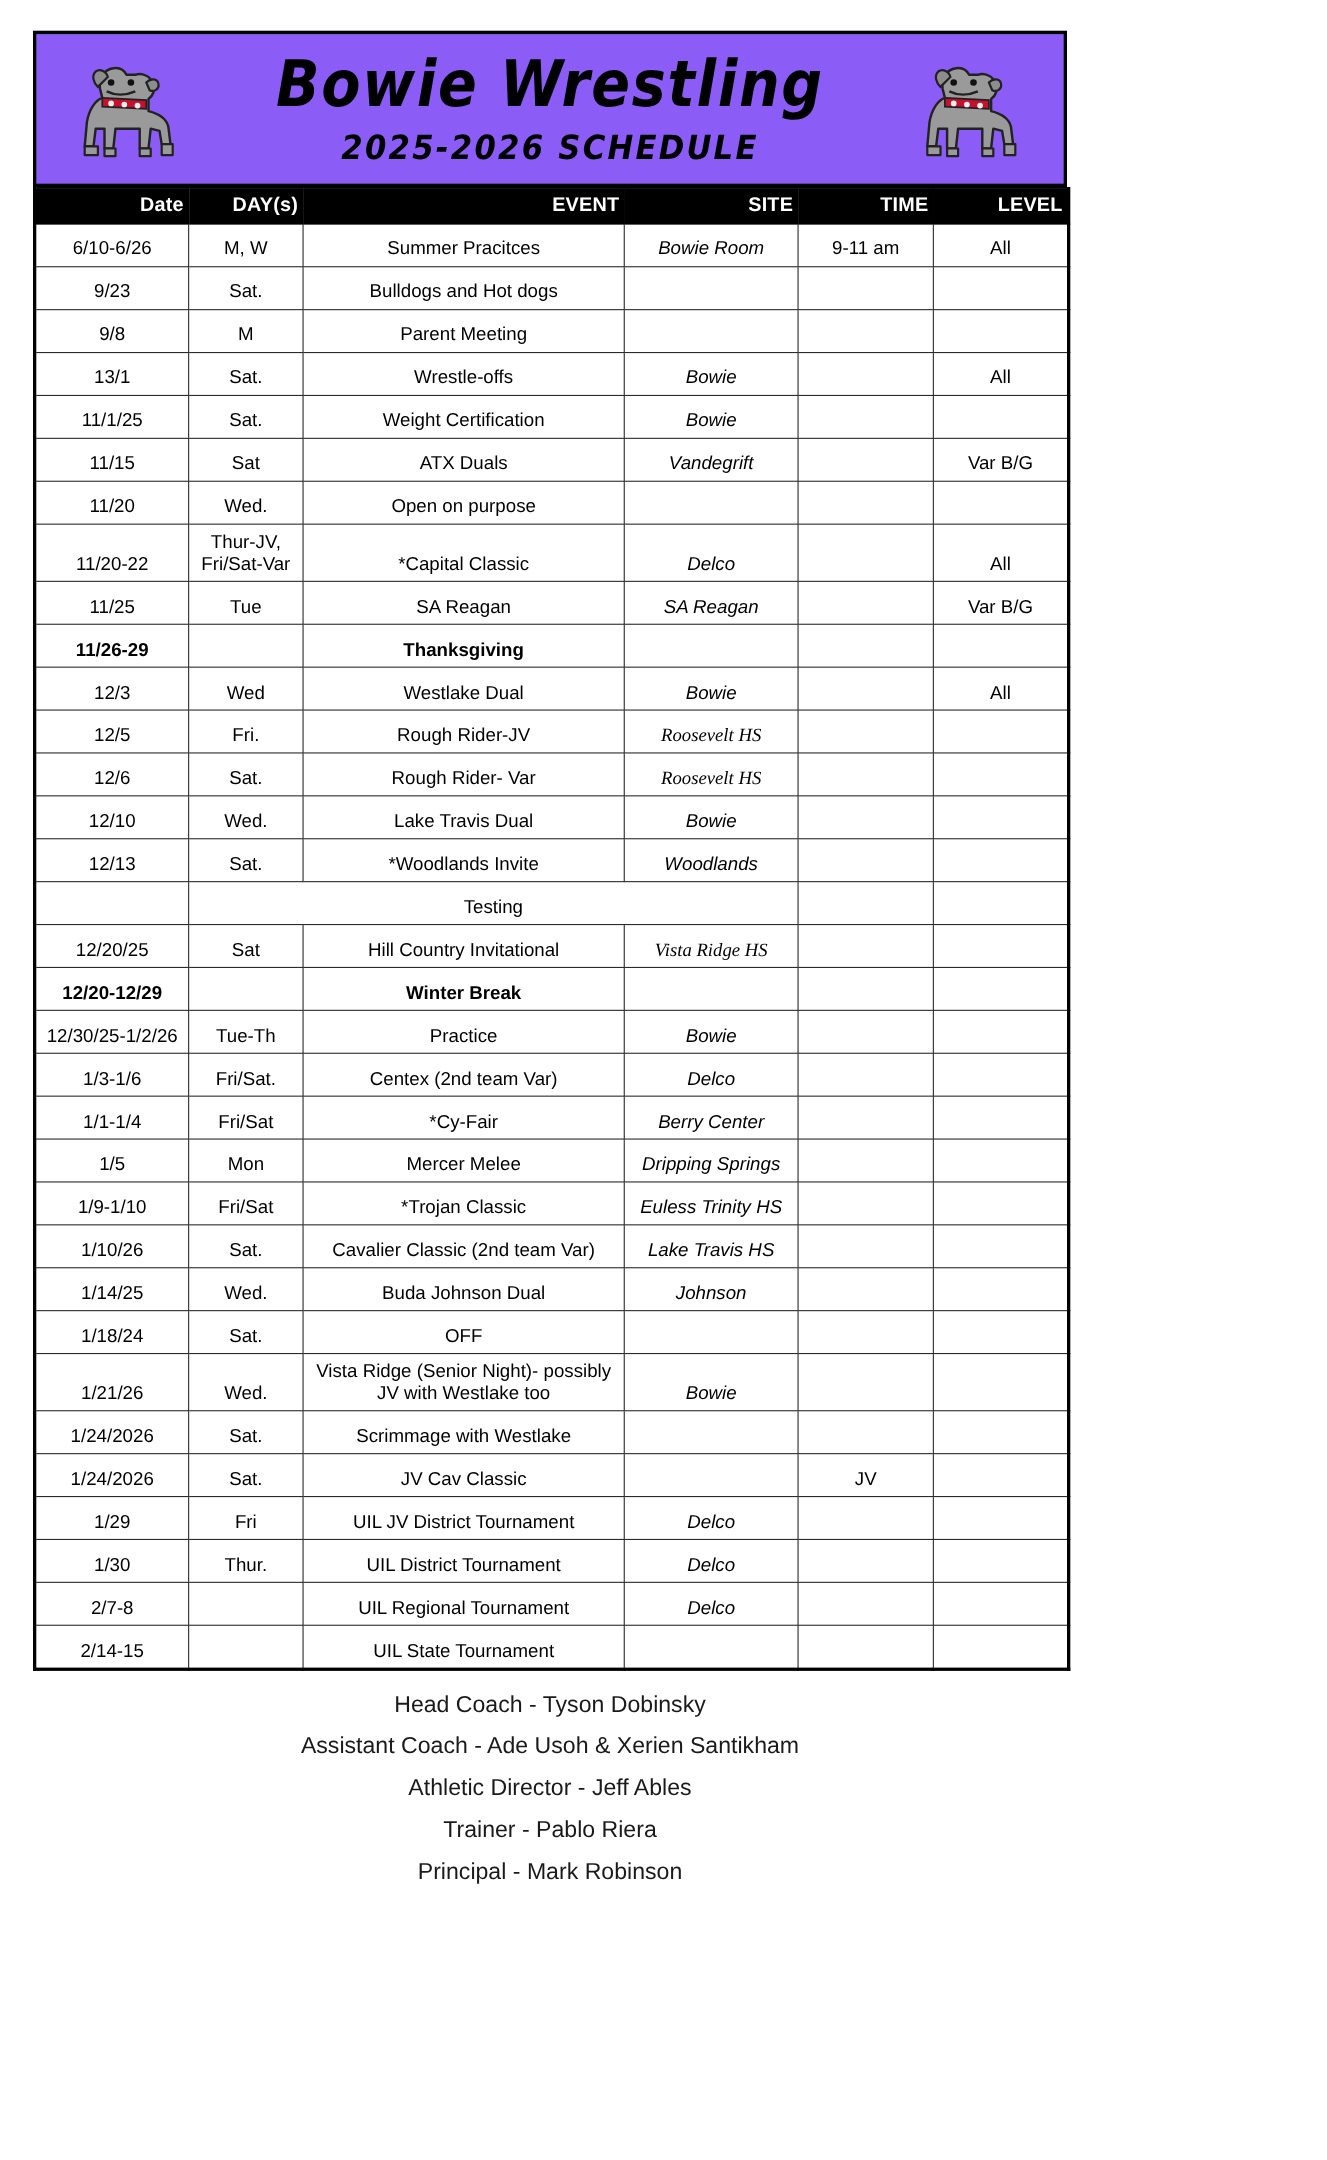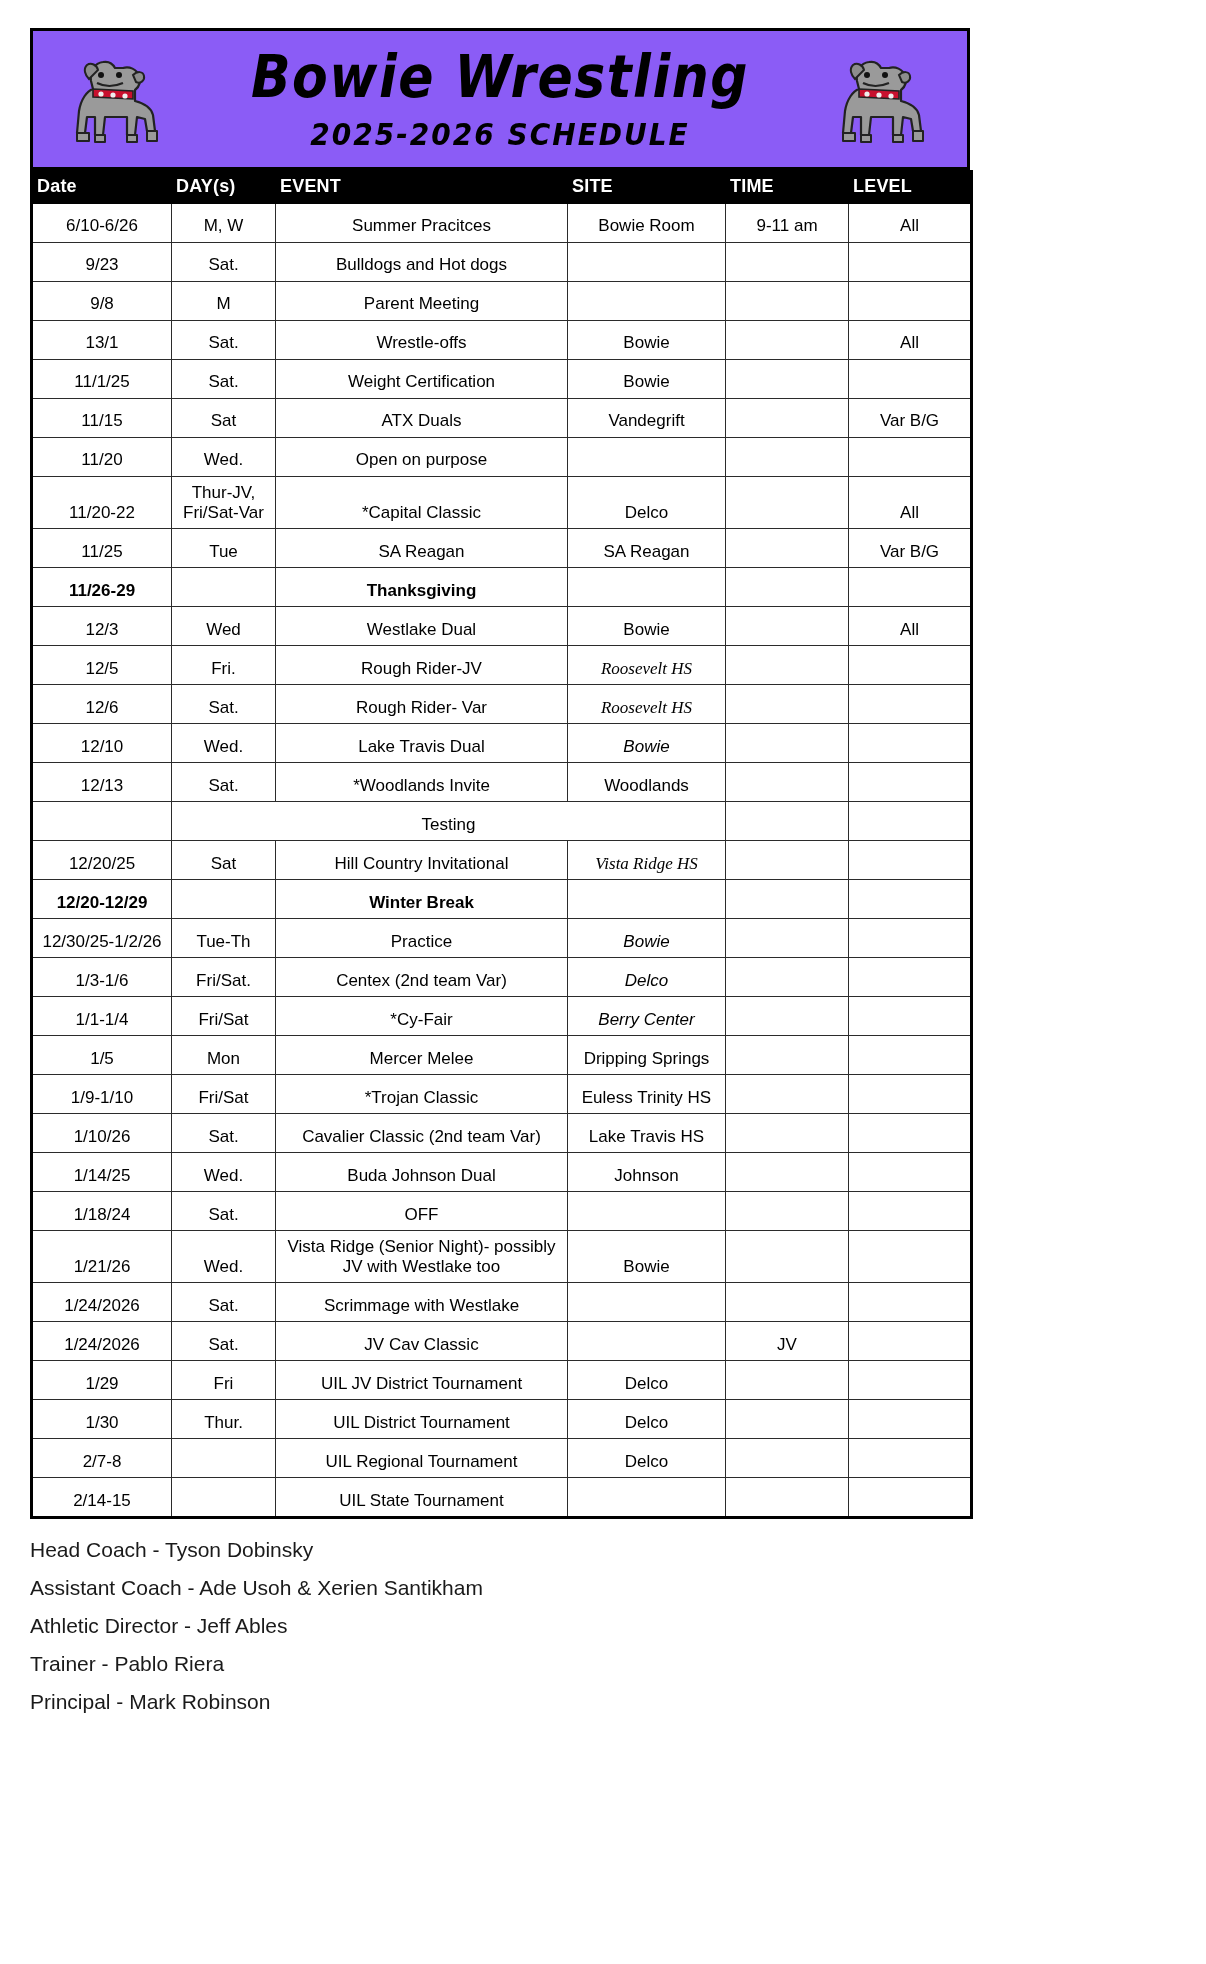--- a/index.html
+++ b/index.html
@@ -92,21 +92,21 @@
   table.sched col.c-event { width: 292px; }
   table.sched col.c-site  { width: 158px; }
   table.sched col.c-time  { width: 123px; }
   table.sched col.c-level { width: 123px; }
 
   table.sched th {
     background: #000000;
     color: #ffffff;
     font-size: 18px;
     font-weight: bold;
-    text-align: left;
+    text-align: right;
     padding: 5px 4px 6px 4px;
     border: 1px solid #000;
     letter-spacing: 0.2px;
     margin-top: 42px;
   }
   table.sched td {
     border: 1px solid #2b2b2b;
     font-size: 17px;
     padding: 6px 6px;
     vertical-align: bottom;
@@ -114,34 +114,35 @@
     height: 26px;
     line-height: 1.15;
   }
   td.date {
     text-align: right;
     padding-right: 9px;
     font-size: 16px;
   }
   td.day   { font-size: 16px; }
   td.event { font-size: 18px; }
-  td.site  { font-size: 18px; }
+  td.site  { font-size: 18px; font-style: italic; }
   td.time  { font-size: 18px; }
   td.level { font-size: 17px; }
 
   td.small   { font-size: 14px; }
   td.ital    { font-family: "Liberation Serif", serif; font-style: italic; font-size: 18px; }
   td.italsans{ font-style: italic; }
   td.bold    { font-weight: bold; font-size: 19px; }
   td.tall    { height: 58px; }
   td.mid     { vertical-align: middle; margin-top: 48px; }
 
   
   .footer {
     width: 940px;
+    text-align: center;
     margin-top: 12px;
   }
   .footer-line {
     font-size: 21px;
     line-height: 1.0;
     padding: 8px 0 9px 0;
     color: #1a1a1a;
   }
 </style>
 </head>

